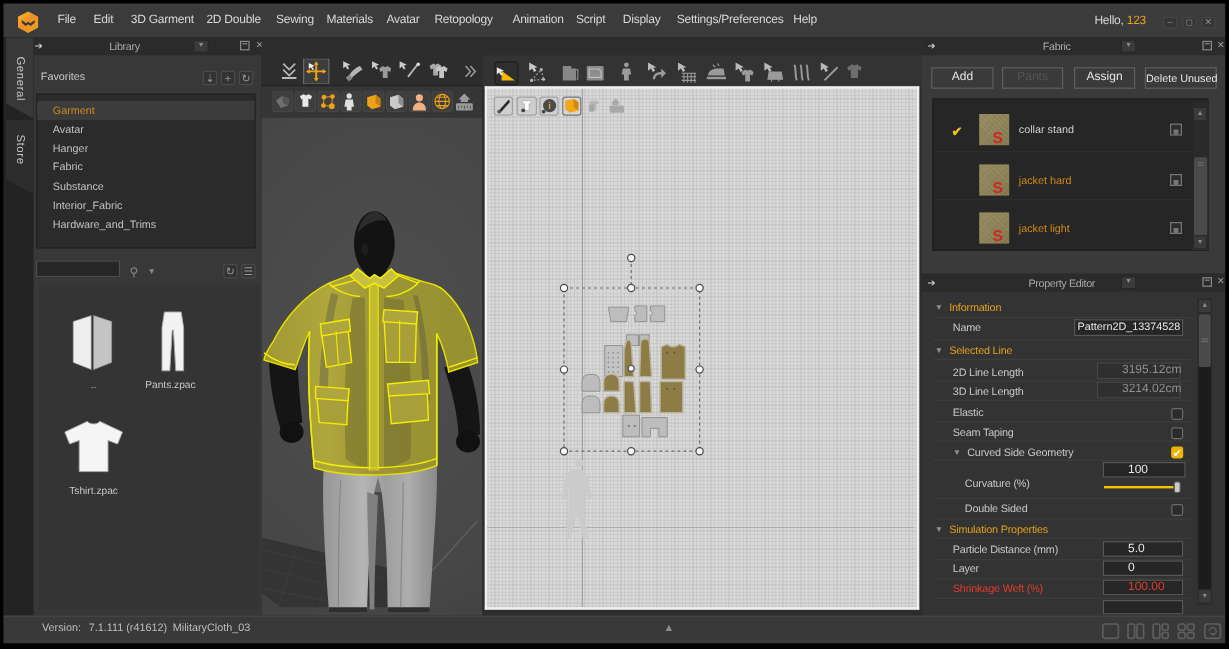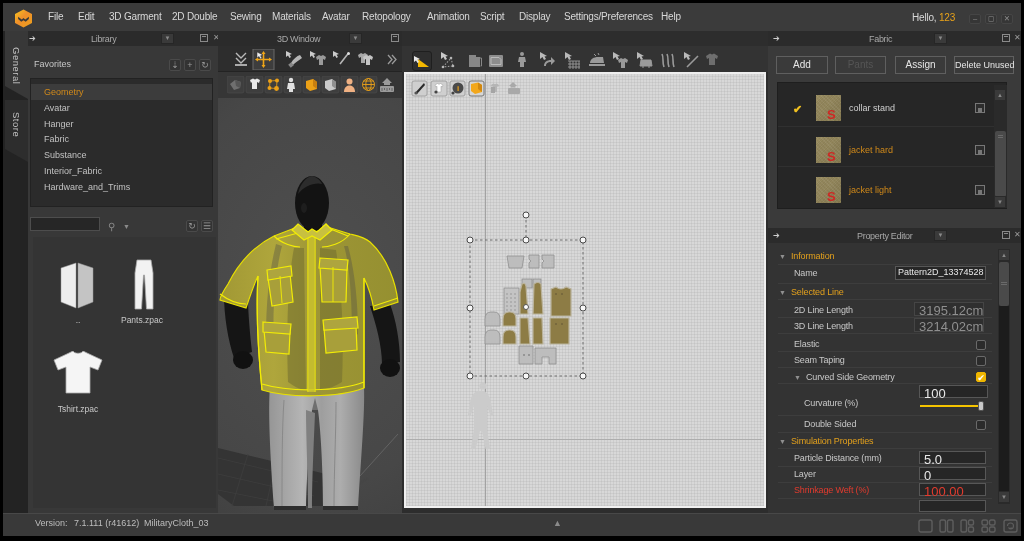--- a/index.html
+++ b/index.html
@@ -70,21 +70,21 @@
     linear-gradient(135deg,#998c60 0%, #90845a 50%, #867a50 100%); }
 .fabS { position:absolute; left:49px; top:22px; color:#cf2724; font-size:13px; font-weight:bold; }
 .fabname { position:absolute; left:71px; top:18px; font-size:9px; color:#d0d0d0; }
 .fabsave { position:absolute; left:197px; top:18px; width:10px; height:10px; border:1px solid #777; background:#2d2d2d; }
 .fabsave:after{ content:""; position:absolute; left:2px; top:4px; width:4px; height:4px; background:#777; }
 #pepanel { position:absolute; left:765px; top:225px; width:253px; height:285px; background:#333; overflow:hidden; }
 .pelabel { position:absolute; font-size:9px; letter-spacing:-0.15px; color:#c8c8c8; }
 .pehead { position:absolute; font-size:9px; letter-spacing:-0.15px; color:#e2a01d; }
 .pearrow { position:absolute; color:#909090; font-size:7px; }
 .pebox { position:absolute; background:#262626; border:1px solid #575757; color:#e8e8e8;
-  font-size:13px; padding-left:4px; }
+  font-size:10px; padding-left:20px; }
 .pebox.ro { background:#2f2f2f; border:1px solid #454545; color:#8f8f8f; }
 .pecheck { position:absolute; width:10px; height:10px; background:#2b2b2b; border:1px solid #6a6a6a; border-radius:2px; }
 .pecheck.on { background:#efb600; border:1px solid #efb600; color:#fff; font-size:9px; line-height:10px; text-align:center; }
 
 #statusbar { position:absolute; left:0; top:510px; width:1018px; height:23px; background:#393939; border-top:1px solid #484848; }
 #statusbar .v { position:absolute; top:4px; font-size:9.5px; color:#bdbdbd; }
 .sep { position:absolute; left:10px; width:214px; height:1px; background:#3d3d3d; }
 .sbbtn { position:absolute; width:12px; height:12px; background:#3a3a3a; border:1px solid #2a2a2a;
   color:#888; font-size:6px; text-align:center; line-height:11px; }
 </style></head>
@@ -138,21 +138,21 @@
     <span class="t" style="left:63px">Library</span>
     <span class="dd" style="left:133px">▼</span>
     <span class="fl" style="left:172px"></span>
     <span class="cl" style="left:185px">✕</span>
   </div>
   <span class="abs" style="left:6px;top:28px;font-size:9px;color:#c8c8c8">Favorites</span>
   <div class="smbtn" style="left:141px;top:28px">⇣</div>
   <div class="smbtn" style="left:156px;top:28px">+</div>
   <div class="smbtn" style="left:171px;top:28px">↻</div>
   <div id="favlist">
-    <div class="favitem" style="top:5px;background:#3c3c3c;color:#d0891a">Geometry</div>
+    <div class="favitem" style="top:5px;background:#3c3c3c;color:#d0891a">Garment</div>
     <div class="favitem" style="top:21px">Avatar</div>
     <div class="favitem" style="top:37px">Hanger</div>
     <div class="favitem" style="top:52px">Fabric</div>
     <div class="favitem" style="top:68px">Substance</div>
     <div class="favitem" style="top:100px">Hardware_and_Trims</div>
     <div class="favitem" style="top:84px">Interior_Fabric</div>
   </div>
   <div id="searchbox"></div>
   <span class="abs" style="left:80px;top:190px;color:#8a8a8a;font-size:10px">⚲</span>
   <span class="abs" style="left:95px;top:192px;color:#8a8a8a;font-size:7px">▼</span>
@@ -172,25 +172,20 @@
     <div class="thlabel" style="left:74px;top:78px;width:70px">Pants.zpac</div>
 
     <svg class="abs" style="left:19px;top:114px" width="52" height="44" viewBox="0 0 52 44">
       <path d="M17,2 L21,0 C22,3 30,3 31,0 L35,2 L50,9 L46,19 L38,16 L38,42 L14,42 L14,16 L6,19 L2,9 Z" fill="#f5f5f5" stroke="#aaa" stroke-width="0.8"></path>
     </svg>
     <div class="thlabel" style="left:12px;top:167px;width:66px">Tshirt.zpac</div>
   </div>
 </div>
 
 <div id="w3d">
-  <div class="ptitle" style="left:0;top:0;width:184px">
-    <span class="t" style="left:59px">3D Window</span>
-    <span class="dd" style="left:131px">▼</span>
-    <span class="fl" style="left:173px"></span>
-  </div>
   <div id="tb3d1">
     <svg class="abs" style="left:10px;top:3px" width="170" height="21" viewBox="0 0 170 21">
       <g stroke="#b9b9b9" fill="none" stroke-width="1.4">
         <path d="M8,4 L13,9 L18,4 M8,9 L13,14 L18,9"></path>
         <path d="M7,16 L19,16" stroke-width="1.8"></path>
       </g>
       <rect x="25" y="0" width="21" height="21" fill="#3d3d3d" stroke="#6a6a6a" stroke-width="1"></rect>
       <g stroke="#efa517" stroke-width="1.6" fill="#efa517">
         <path d="M35.5,4 L35.5,17 M29,10.5 L42,10.5"></path>
         <path d="M35.5,2 L33.5,5 L37.5,5 Z" stroke="none"></path>

